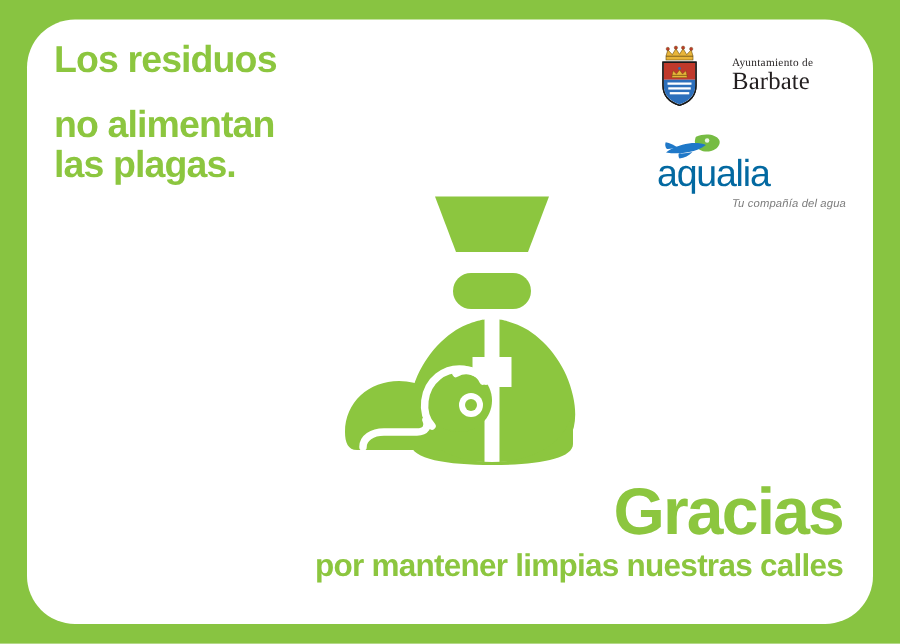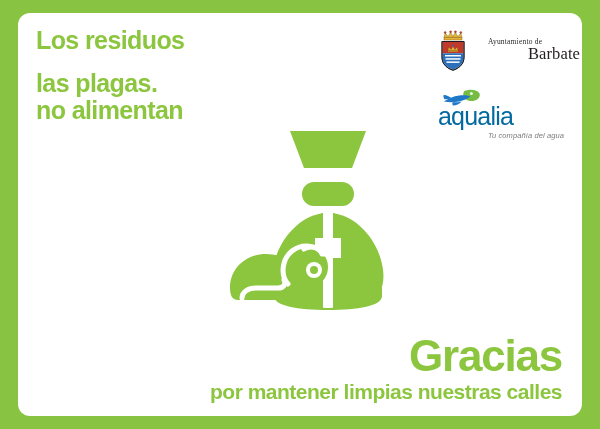--- a/index.html
+++ b/index.html
@@ -12,21 +12,21 @@
     position:relative;
     width:600px;height:429px;
     background:#88c441;
     box-sizing:border-box;
   }
   .panel{
     position:absolute;
     left:18px;top:13px;
     width:564px;height:403px;
     background:#ffffff;
-    border-radius:12px;
+    border-radius:32px;
     overflow:hidden;
   }
 
   
   .headline{
     position:absolute;
     left:18px;top:14px;
     width:300px;
   }
   .hl-line{
@@ -55,21 +55,21 @@
   .crest svg{display:block;width:30px;height:42px;}
   .barbate-text{line-height:1;}
   .barbate-small{
     font-family:"Liberation Serif", serif;
     font-size:7.5px;color:#231f20;letter-spacing:.2px;
     display:block;
   }
   .barbate-big{
     font-family:"Liberation Serif", serif;
     font-size:16.5px;color:#231f20;letter-spacing:.1px;
-    display:block;margin-top:1px;margin-left:40px;
+    display:block;margin-top:1px;
   }
 
   .logo-aqualia{
     margin-top:16px;
     text-align:left;
   }
   .aq-mark{display:block;width:40px;height:17px;margin-left:4px;}
   .aq-word{
     display:block;
     color:#0369a1;
@@ -94,21 +94,21 @@
   .illus{
     position:absolute;
     left:200px;top:105px;
     width:220px;height:200px;
   }
   .illus svg{display:block;width:220px;height:200px;}
 
   
   .thanks{
     position:absolute;
-    right:20px;bottom:12px;
+    right:20px;bottom:26px;
     text-align:right;
     width:480px;
   }
   .thanks-big{
     display:block;
     color:#8cc63f;
     font-weight:bold;
     font-size:44px;
     line-height:44px;
     letter-spacing:-1.2px;
@@ -125,22 +125,22 @@
 </style>
 </head>
 <body>
 
 <div class="poster">
   <div class="panel">
 
     <div class="headline">
       <div class="hl-line">Los residuos</div>
       <div class="hl-block2">
+        <div class="hl-line">no alimentan</div>
         <div class="hl-line">las plagas.</div>
-        <div class="hl-line">no alimentan</div>
       </div>
     </div>
 
     <div class="logos">
 
       <div class="logo-barbate">
         <span class="crest">
           <svg viewBox="0 0 30 42" xmlns="http://www.w3.org/2000/svg">
 
             <g>

